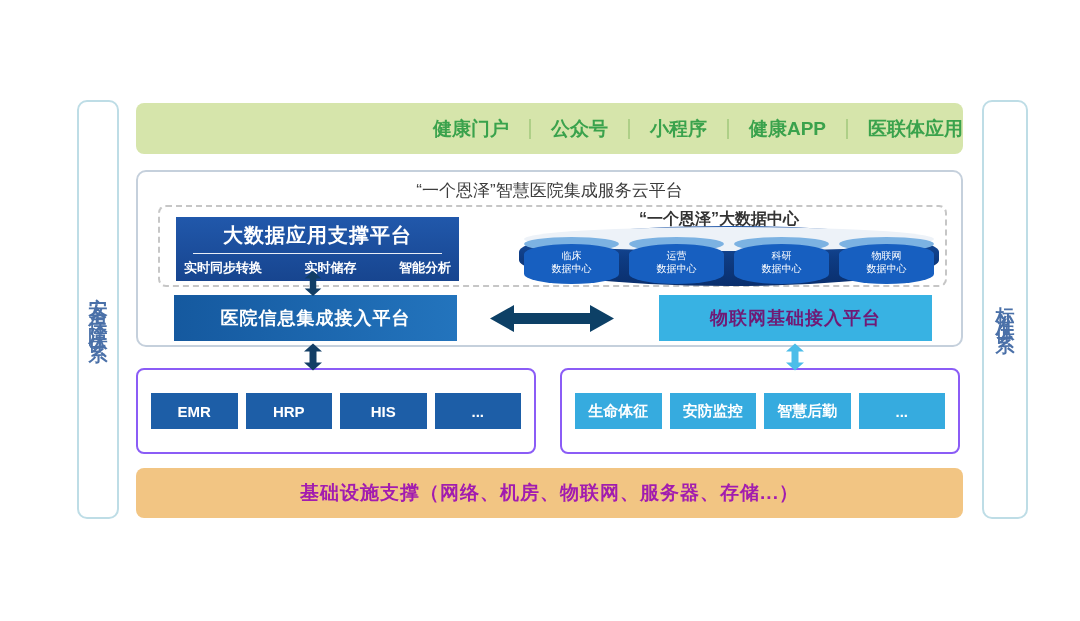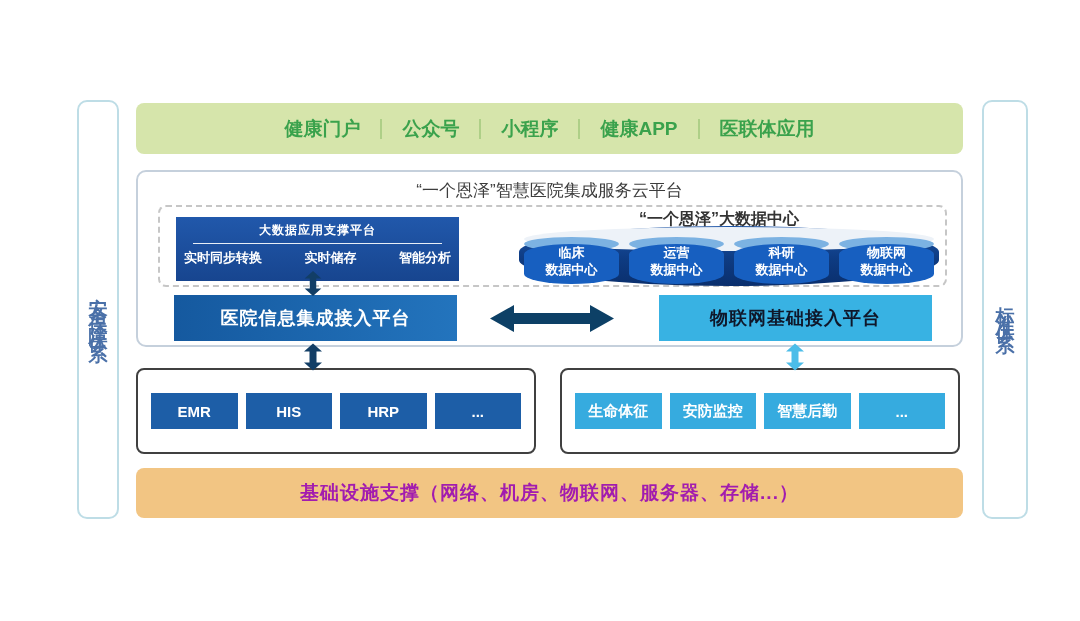--- a/index.html
+++ b/index.html
@@ -10,75 +10,75 @@
   
   .side-bar { position:absolute; top:100px; height:419px; background:#ffffff;
     border:2px solid #bedde6; border-radius:10px; display:flex; align-items:center; justify-content:center; }
   .side-bar .vtext { writing-mode:vertical-rl; text-orientation:upright; letter-spacing:9px;
     color:#4a70a8; font-weight:bold; font-size:19px; }
   .side-bar-left { left:77px; width:42px; }
   .side-bar-right { left:982px; width:46px; }
 
   
   .top-bar { position:absolute; left:136px; top:103px; width:827px; height:51px; background:#d6e5ab;
-    border-radius:8px; display:flex; align-items:center; justify-content:center; }
+    border-radius:8px; display:flex; align-items:center; justify-content:flex-end; }
   .top-bar .item { color:#3aa24c; font-weight:bold; font-size:19px; }
   .top-bar .sep { width:2px; height:20px; background:#aecf87; margin:0 20px; }
 
   
   .cloud { position:absolute; left:136px; top:170px; width:827px; height:177px; background:#ffffff;
     border:2px solid #c5d0dc; border-radius:10px; }
   .cloud-title { position:absolute; top:7px; left:0; width:100%; text-align:center;
     color:#3c3c3c; font-weight:normal; font-size:17px; }
 
   .dashed-box { position:absolute; left:20px; top:33px; width:789px; height:82px;
     border:2px dashed #c6c6c6; border-radius:8px; }
 
   
   .app-box { position:absolute; left:16px; top:10px; width:283px; height:64px;
     background:linear-gradient(180deg,#2158ab 0%,#17458f 100%); color:#fff; text-align:center; }
-  .app-box-title { margin-top:5px; font-size:12px; font-weight:bold; letter-spacing:1px; }
+  .app-box-title { margin-top:5px; font-size:20px; font-weight:bold; letter-spacing:1px; }
   .app-box-line { margin:4px auto 0; width:88%; height:1px; background:#e8eef6; }
   .app-box-funcs { display:flex; justify-content:space-between; padding:5px 8px 0; }
   .app-box-funcs span { font-size:13px; font-weight:bold; }
 
   
   .dc-title { position:absolute; left:379px; top:2px; width:360px; text-align:center;
     color:#333; font-weight:bold; font-size:16px; z-index:3; }
   .big-cyl { position:absolute; left:359px; top:19px; width:420px; height:60px; }
   .big-cyl-body { position:absolute; inset:0; background:linear-gradient(180deg,#1b53a6 0%,#0e3b82 55%,#0a2f6d 100%);
     border-radius:50% / 26px; }
   .big-cyl-top { position:absolute; top:1px; left:5px; right:5px; height:24px; background:#edf2f8;
     border-radius:50%; }
   .small-cyls { position:absolute; left:0; top:11px; width:100%; display:flex;
     justify-content:space-between; padding:0 5px; }
   .sc { position:relative; width:95px; height:47px; }
   .sc-body { position:absolute; top:7px; left:0; right:0; bottom:0; background:#175fc0;
     border-radius:50% / 10px; }
   .sc-top { position:absolute; top:0; left:0; right:0; height:14px; background:#7cb2e2; border-radius:50%; }
   .sc-label { position:absolute; inset:0; display:flex; flex-direction:column; align-items:center;
-    justify-content:center; color:#fff; font-weight:bold; font-size:13px; line-height:1.3; z-index:2; padding-top:2px; }
+    justify-content:center; color:#fff; font-weight:normal; font-size:10px; line-height:1.3; z-index:2; padding-top:2px; }
 
   
   .hospital-platform { position:absolute; left:36px; top:123px; width:283px; height:46px;
     background:linear-gradient(90deg,#15599f,#2374bd); color:#fff; font-weight:bold; font-size:18px;
     display:flex; align-items:center; justify-content:center; letter-spacing:1px; }
   .iot-platform { position:absolute; left:521px; top:123px; width:273px; height:46px;
-    background:#38b2e3; color:#0f172a; font-weight:bold; font-size:18px;
+    background:#38b2e3; color:#701a75; font-weight:bold; font-size:18px;
     display:flex; align-items:center; justify-content:center; letter-spacing:1px; }
 
   .h-arrow { position:absolute; left:352px; top:133px; width:124px; height:27px; z-index:4; }
   .v-arrow { position:absolute; z-index:4; }
   .v-arrow-1 { left:304px; top:271px; width:18px; height:25px; }
   .v-arrow-2 { left:304px; top:343px; width:18px; height:28px; }
   .v-arrow-3 { left:786px; top:343px; width:18px; height:28px; }
 
   
   .sys-box { position:absolute; top:368px; width:400px; height:86px; background:#fff;
-    border:2px solid #404040; border-radius:8px; display:flex; align-items:center; gap:8px; padding:0 13px; }
+    border:2px solid #8b5cf6; border-radius:8px; display:flex; align-items:center; gap:8px; padding:0 13px; }
   .sys-box-left { left:136px; }
   .sys-box-right { left:560px; }
   .sys-item { width:91px; height:36px; display:flex; align-items:center; justify-content:center;
     color:#fff; font-weight:bold; font-size:15px; }
   .sys-item-dark { background:#1d5ea7; }
   .sys-item-light { background:#36abdf; }
 
   
   .infra-bar { position:absolute; left:136px; top:468px; width:827px; height:50px; background:#f2c583;
     border-radius:8px; display:flex; align-items:center; justify-content:center; }
@@ -178,22 +178,22 @@
   </svg>
   <svg class="v-arrow v-arrow-2" viewBox="0 0 18 27">
     <path d="M9 0 L18 8 L12.5 8 L12.5 19 L18 19 L9 27 L0 19 L5.5 19 L5.5 8 L0 8 Z" fill="#123e66"></path>
   </svg>
   <svg class="v-arrow v-arrow-3" viewBox="0 0 18 27">
     <path d="M9 0 L18 8 L12.5 8 L12.5 19 L18 19 L9 27 L0 19 L5.5 19 L5.5 8 L0 8 Z" fill="#4cbde9"></path>
   </svg>
 
   <div class="sys-box sys-box-left">
     <div class="sys-item sys-item-dark">EMR</div>
+    <div class="sys-item sys-item-dark">HRP</div>
     <div class="sys-item sys-item-dark">HIS</div>
-    <div class="sys-item sys-item-dark">HRP</div>
     <div class="sys-item sys-item-dark">...</div>
   </div>
 
   <div class="sys-box sys-box-right">
     <div class="sys-item sys-item-light">生命体征</div>
     <div class="sys-item sys-item-light">安防监控</div>
     <div class="sys-item sys-item-light">智慧后勤</div>
     <div class="sys-item sys-item-light">...</div>
   </div>
 

